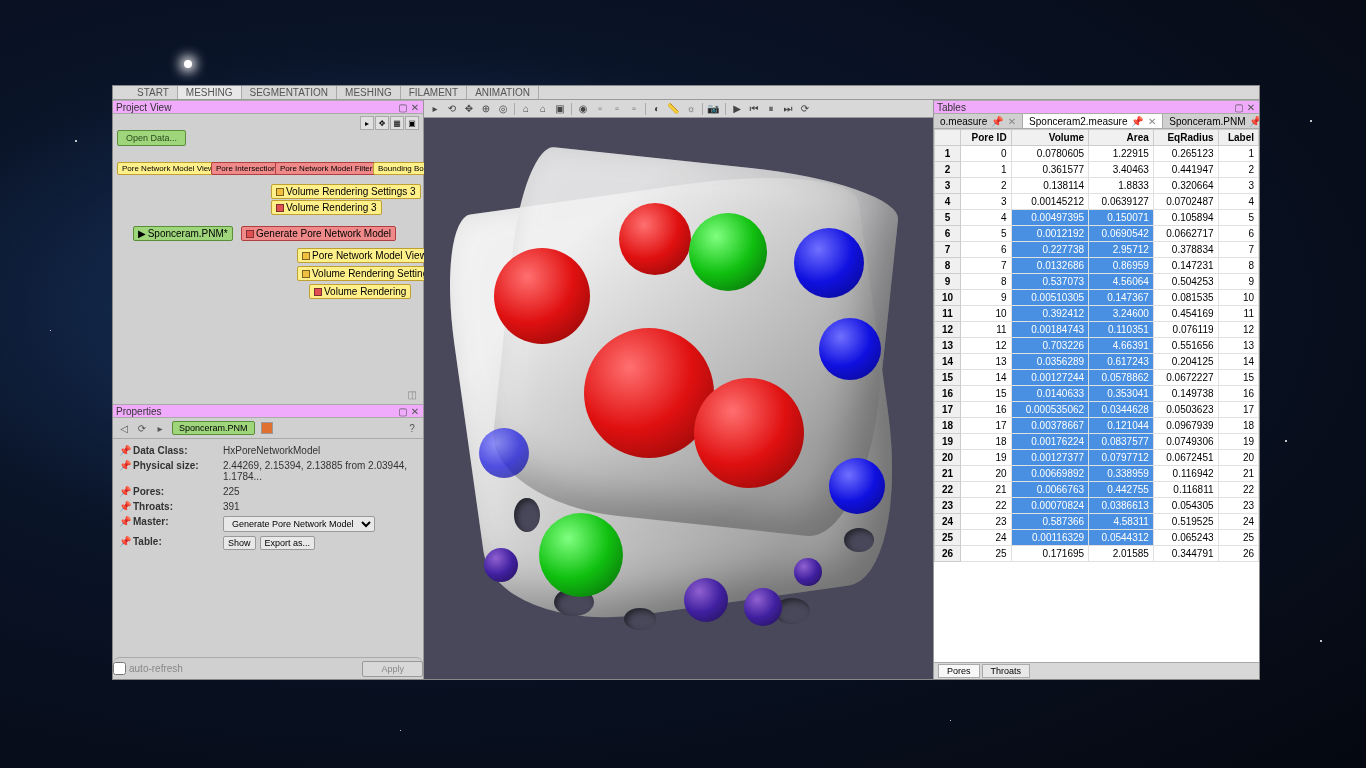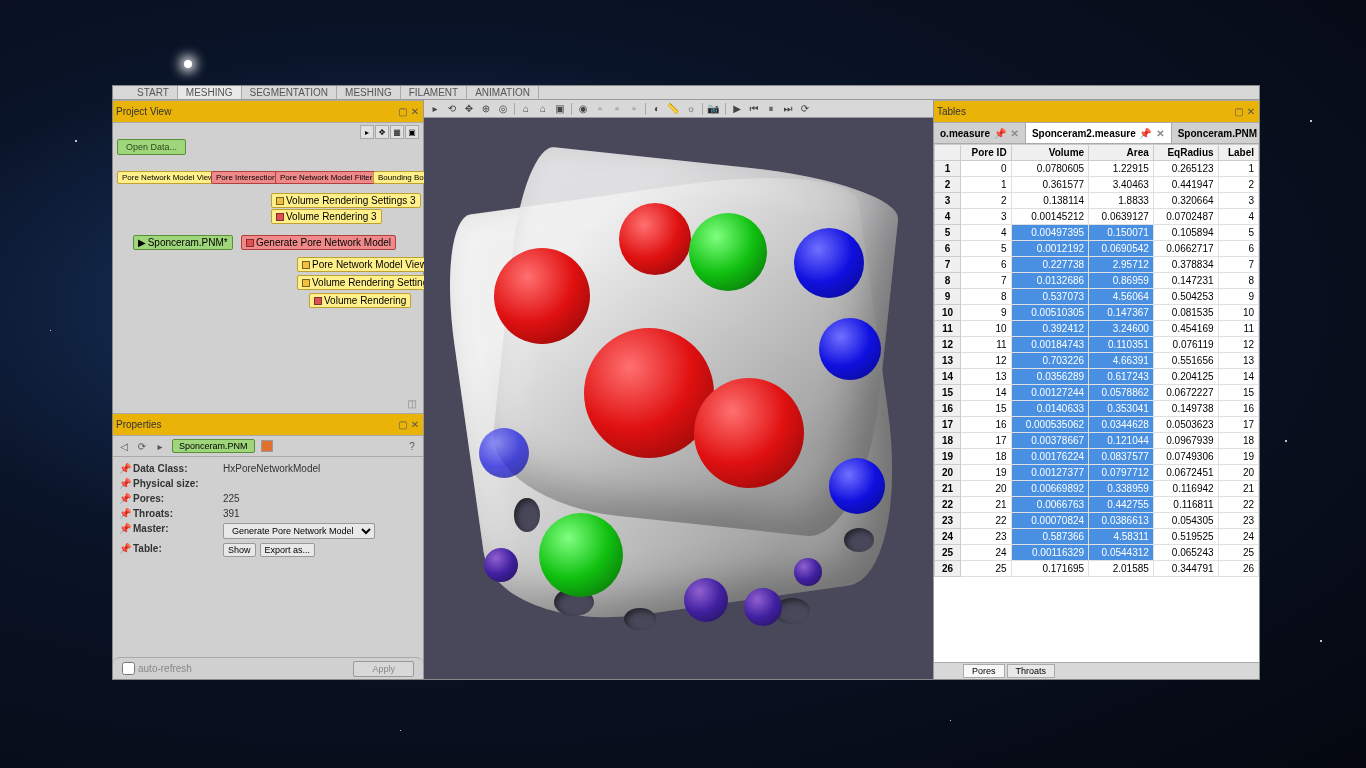--- a/index.html
+++ b/index.html
@@ -4,21 +4,21 @@
 <style>
 * { margin:0; padding:0; box-sizing:border-box; font-family:Tahoma,Arial,sans-serif; font-size:10px; }
 body { width:1366px; height:768px; background:radial-gradient(ellipse at 30% 40%, #1a3a6a 0%, #0a1428 40%, #050810 100%); overflow:hidden; position:relative; }
 .star { position:absolute; background:#fff; border-radius:50%; }
 #app { position:absolute; left:112px; top:85px; width:1148px; height:595px; background:#c4c4c4; border:1px solid #888; display:flex; flex-direction:column; }
 .main-tabs { height:14px; background:#d8d8d8; display:flex; border-bottom:1px solid #999;padding-left:16px; }
 .main-tab { padding:1px 8px; border-right:1px solid #aaa; color:#555; font-size:9px; display:flex; align-items:center; gap:3px; }
 .main-tab.active { background:#e8e8e8; }
 #columns { flex:1; display:flex; overflow:hidden; }
 #left { width:311px; background:#d0d0d0; display:flex; flex-direction:column; border-right:1px solid #999; }
-.panel-head { height:23px; background:#eab308; border-bottom:1px solid #aaa; border-top:1px solid #aaa; display:flex; align-items:center; justify-content:space-between; padding:0 3px; font-size:9px; color:#333; }
+.panel-head { height:14px; background:#f0abfc; border-bottom:1px solid #aaa; border-top:1px solid #aaa; display:flex; align-items:center; justify-content:space-between; padding:0 3px; font-size:9px; color:#333; }
 .panel-head .ctrls { display:flex; gap:2px; }
 .panel-head .ctrls span { width:10px; height:10px; display:flex; align-items:center; justify-content:center; color:#555; cursor:pointer; }
 #project-view { height:290px; background:#d0d0d0; position:relative; }
 #pv-toolbar { position:absolute; right:4px; top:2px; display:flex; gap:1px; }
 #pv-toolbar span { width:14px; height:14px; background:#e0e0e0; border:1px solid #aaa; display:flex; align-items:center; justify-content:center; font-size:8px; }
 .open-btn { position:absolute; left:4px; top:16px; padding:2px 8px; background:#9fd67c; border:1px solid #5a8f3a; border-radius:2px; font-size:9px; color:#2a4a1a; }
 .node { position:absolute; padding:1px 4px; border:1px solid #666; border-radius:2px; font-size:8px; white-space:nowrap; display:flex; align-items:center; gap:2px; }
 .node-yellow { background:#fff08a; border-color:#c0a030; }
 .node-red { background:#f08a8a; border-color:#b04040; }
 .node-green { background:#9fd67c; border-color:#5a8f3a; }
@@ -28,52 +28,52 @@
 #prop-header { padding:3px 5px; display:flex; align-items:center; gap:6px; border-bottom:1px solid #aaa; }
 #prop-header .chip { padding:1px 6px; background:#9fd67c; border:1px solid #5a8f3a; border-radius:2px; font-size:9px; }
 #prop-header .swatch { width:12px; height:12px; background:#e07030; border:1px solid #999; }
 #prop-header .ic { width:12px; height:12px; display:flex; align-items:center; justify-content:center; color:#555; }
 #prop-body { flex:1; padding:4px 6px; }
 .prop-row { display:flex; padding:2px 0; font-size:9px; }
 .prop-row .pin { width:14px; color:#888; }
 .prop-row .lbl { width:90px; color:#333; font-weight:bold; }
 .prop-row .val { flex:1; color:#333; }
 .prop-row select, .prop-row button { font-size:9px; padding:1px 4px; background:#e8e8e8; border:1px solid #999; border-radius:2px; margin-right:4px; }
-#prop-footer { height:22px; border-top:1px solid #aaa; display:flex; align-items:center; justify-content:space-between; padding:0 9px;border-radius:7px; }
+#prop-footer { height:22px; border-top:1px solid #aaa; display:flex; align-items:center; justify-content:space-between; padding:0 0;border-radius:7px; }
 #prop-footer .applybtn { padding:2px 18px; background:#d8d8d8; border:1px solid #999; border-radius:2px; font-size:9px; color:#888; }
 #prop-footer label { font-size:9px; color:#888; display:flex; align-items:center; gap:3px; }
 #center { flex:1; background:#48485a; display:flex; flex-direction:column; }
 #c-toolbar { height:18px; background:#d8d8d8; border-bottom:1px solid #999; display:flex; align-items:center; padding:0 3px; gap:1px; }
 #c-toolbar .tb { width:16px; height:14px; display:flex; align-items:center; justify-content:center; color:#444; font-size:10px; }
 #c-toolbar .sep { width:1px; height:12px; background:#aaa; margin:0 2px; }
 #viewport { flex:1; position:relative; background:#48485a; overflow:hidden; }
 .mesh { position:absolute; border-radius:8% 40% 15% 35% / 30% 10% 40% 20%; background:linear-gradient(135deg,#f0f0f0 20%,#c8c8c8 50%,#a0a0a0 80%); box-shadow:inset -20px -20px 40px rgba(0,0,0,.3), inset 20px 20px 30px rgba(255,255,255,.2); }
 .hole { position:absolute; border-radius:50%; background:#48485a; box-shadow:inset 3px 3px 6px rgba(0,0,0,.5); }
 .sphere { position:absolute; border-radius:50%; }
 .s-red { background:radial-gradient(circle at 35% 30%, #ff7070, #e01010 50%, #800808); }
 .s-green { background:radial-gradient(circle at 35% 30%, #80ff80, #10c010 50%, #086008); }
 .s-blue { background:radial-gradient(circle at 35% 30%, #7070ff, #1010e0 50%, #080880); }
 .s-purple { background:radial-gradient(circle at 35% 30%, #9060d0, #4020a0 50%, #201050); }
 #right { width:326px; background:#f0f0f0; display:flex; flex-direction:column; border-left:1px solid #999; }
-#tbl-tabs { height:21px; background:#d8d8d8; display:flex; border-bottom:1px solid #aaa;font-weight:bold; }
+#tbl-tabs { height:15px; background:#d8d8d8; display:flex; border-bottom:1px solid #aaa; }
 .tbl-tab { padding:1px 6px; border-right:1px solid #aaa; font-size:8px; display:flex; align-items:center; gap:4px; background:#d0d0d0; }
 .tbl-tab.active { background:#ffffff; }
 .tbl-tab .x { color:#888; cursor:pointer; }
 .tbl-tab .pin { color:#888; }
 #tbl-wrap { flex:1; overflow:auto; background:#fff; }
 table { width:100%; border-collapse:collapse; font-size:9px; }
 th { background:#f0f0f0; border:1px solid #ccc; padding:2px 4px; text-align:right; font-weight:bold; position:sticky; top:0; }
 th:first-child, td:first-child { text-align:center; background:#f0f0f0; border:1px solid #ccc; font-weight:bold; }
 th:first-child { width:26px; }
 td { border:1px solid #e0e0e0; padding:2px 4px; text-align:right; }
 tr.sel td:nth-child(3), tr.sel td:nth-child(4) { background:#4a90e2; color:#fff; }
 tr.sel td:first-child { font-weight:bold; }
 #tbl-footer { height:17px; background:#d8d8d8; border-top:1px solid #aaa; display:flex; align-items:center; padding:0 4px; gap:2px; }
 #tbl-footer .ftab { padding:1px 8px; background:#e8e8e8; border:1px solid #aaa; font-size:9px; }
-#tbl-footer .ftab.active { background:#f8f8f8;margin-left:25px; }
+#tbl-footer .ftab.active { background:#f8f8f8; }
 </style>
 </head>
 <body>
 
 <div class="star" style="left:184px;top:60px;width:8px;height:8px;box-shadow:0 0 12px 4px #fff"></div>
 <div class="star" style="left:75px;top:140px;width:2px;height:2px"></div>
 <div class="star" style="left:50px;top:330px;width:1px;height:1px"></div>
 <div class="star" style="left:1310px;top:120px;width:2px;height:2px"></div>
 <div class="star" style="left:1285px;top:440px;width:2px;height:2px"></div>
 <div class="star" style="left:950px;top:720px;width:1px;height:1px"></div>
@@ -176,20 +176,21 @@
         </div>
         <div id="prop-body">
           <div class="prop-row">
               <span class="pin">📌</span>
               <span class="lbl">Data Class:</span>
               <span class="val">HxPoreNetworkModel</span>
             </div>
           <div class="prop-row">
               <span class="pin">📌</span>
               <span class="lbl">Physical size:</span>
+              <span class="val">2.44269, 2.15394, 2.13885  from 2.03944, 1.1784...</span>
             </div>
           <div class="prop-row">
               <span class="pin">📌</span>
               <span class="lbl">Pores:</span>
               <span class="val">225</span>
             </div>
           <div class="prop-row">
               <span class="pin">📌</span>
               <span class="lbl">Throats:</span>
               <span class="val">391</span>

